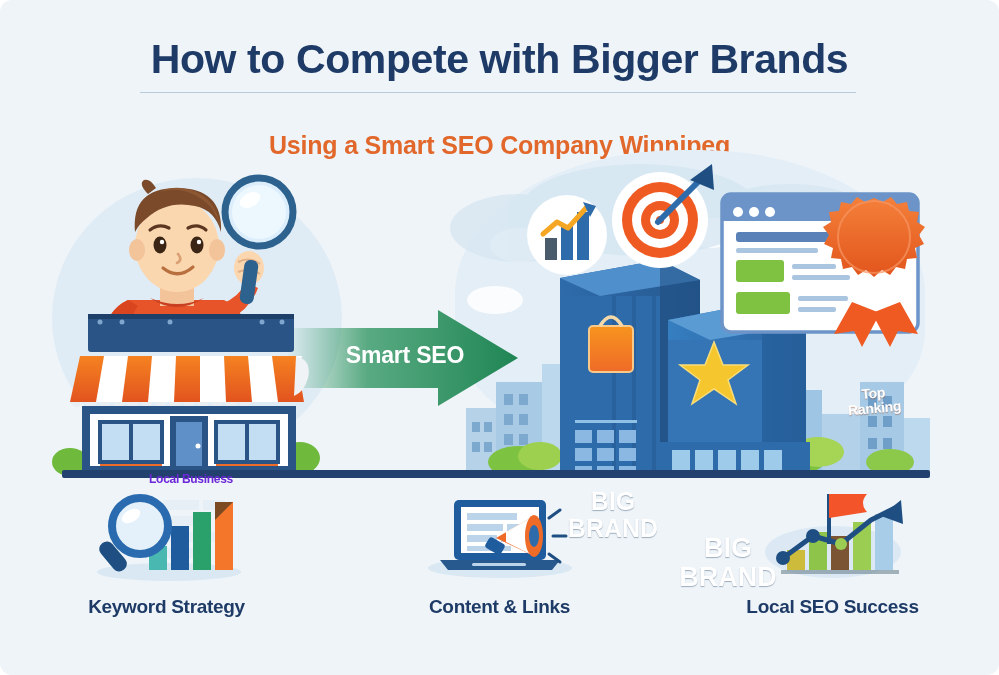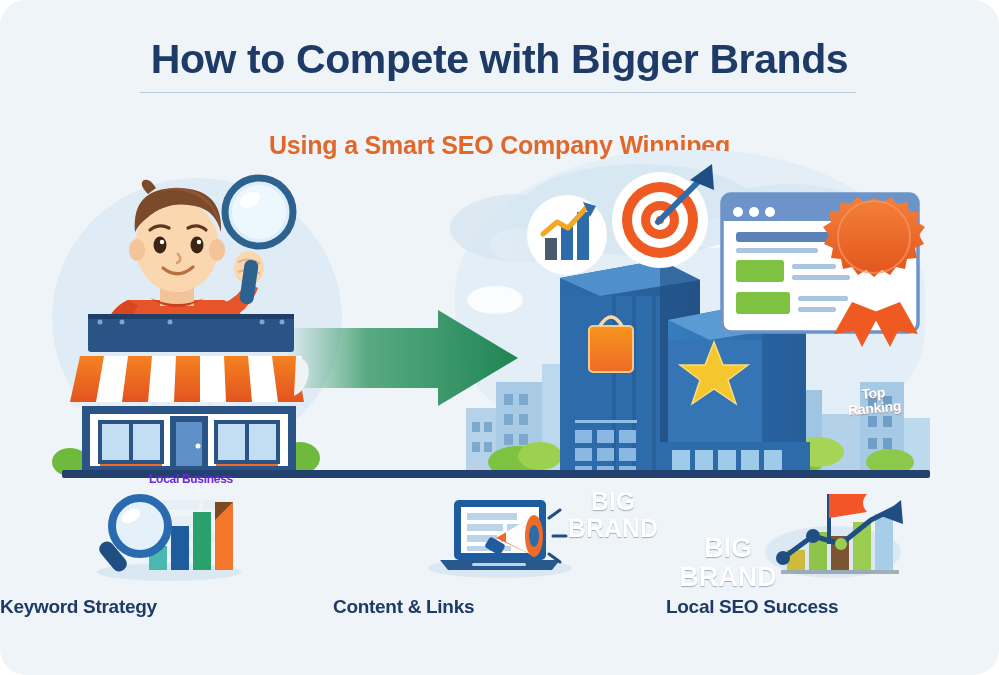--- a/index.html
+++ b/index.html
@@ -9,21 +9,21 @@
     width: 999px;
     height: 675px;
     overflow: hidden;
     font-family: "Liberation Sans", sans-serif;
   }
   #canvas {
     position: relative;
     width: 999px;
     height: 675px;
     background: #eef4f8;
-    border-radius: 26px;
+    border-radius: 12px;
     overflow: hidden;
   }
   
   #header { position: absolute; top: 0; left: 0; width: 999px; height: 150px; }
   #title {
     position: absolute; top: 36px; left: 0; width: 999px;
     text-align: center;
     font-size: 41px; font-weight: bold; letter-spacing: -0.4px;
     color: #1e3a66;
     font-family: "Liberation Sans", sans-serif;
@@ -89,21 +89,21 @@
     position: absolute; top: 488px; left: 0; width: 999px; height: 150px;
     display: flex;
   }
   .feature { width: 333px; position: relative; }
   .feature-icon {
     position: absolute; top: 0; left: 50%; transform: translateX(-50%);
     width: 180px; height: 96px;
   }
   .feature-label {
     position: absolute; top: 108px; left: 0; width: 100%;
-    text-align: left; color: #1e3a66;
+    text-align: center; color: #1e3a66;
     font-size: 19px; font-weight: bold; letter-spacing: -0.3px;
   }
 </style>
 </head>
 <body>
 
 <div id="canvas">
 
   <div id="header">
     <div id="title">How to Compete with Bigger Brands</div>
@@ -404,20 +404,23 @@
 
         <rect x="100" y="314" width="62" height="6" fill="#ef6b28"></rect>
         <rect x="216" y="314" width="62" height="6" fill="#ef6b28"></rect>
         <rect x="82" y="316" width="214" height="6" fill="#2a5485"></rect>
       </g>
 
     </svg>
 
     <div id="store-sign-text">Local Business</div>
 
+    <div id="arrow-wrap">
+      <div id="arrow-label">Smart SEO</div>
+    </div>
 
     <div class="bb-label" id="bb1">
       <div>BIG</div>
       <div>BRAND</div>
     </div>
 
     <div class="bb-label" id="bb2">
       <div>BIG</div>
       <div>BRAND</div>
     </div>

